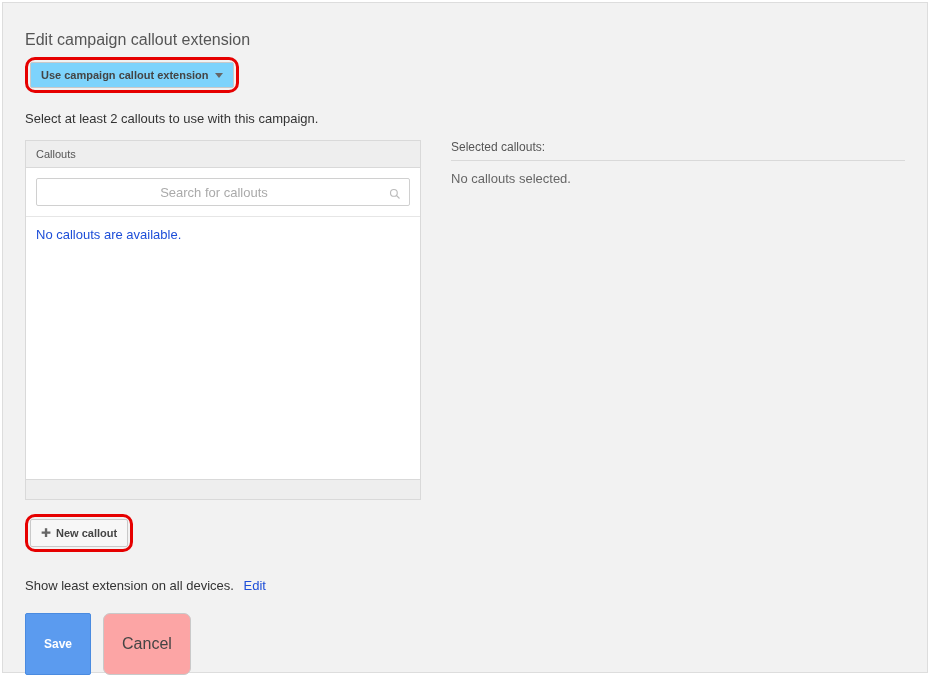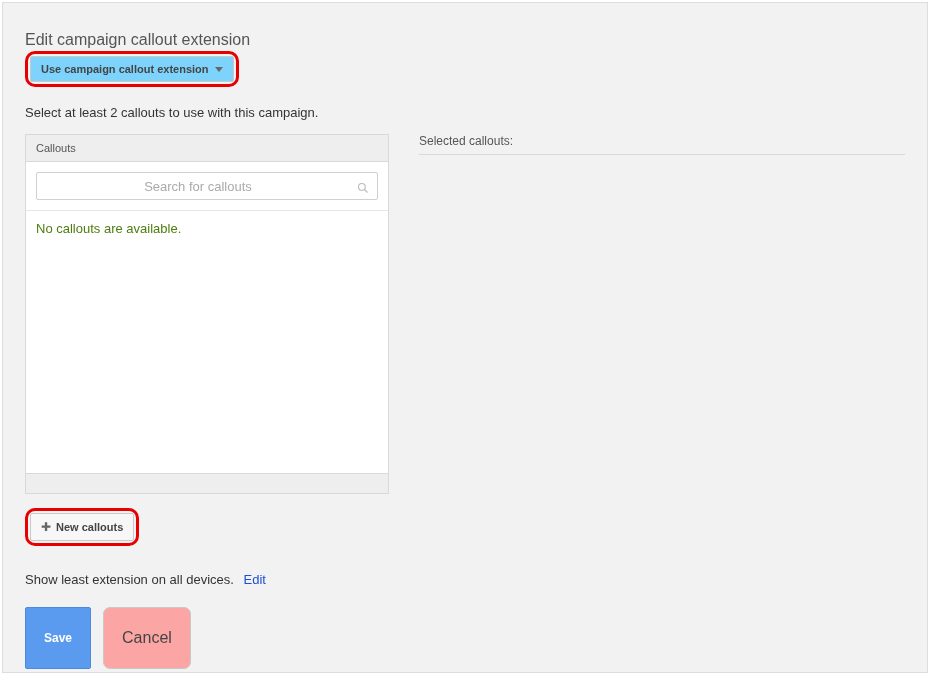--- a/index.html
+++ b/index.html
@@ -18,21 +18,21 @@
       height: 671px;
       margin: 2px;
       background: #f2f2f2;
       border: 1px solid #ddd;
       padding: 28px 22px 22px 22px;
     }
     .page-title {
       font-size: 16px;
       color: #555;
       font-weight: normal;
-      margin-bottom: 2px;
+      margin-bottom: 8px;
     }
     .highlight-wrap {
       display: inline-block;
       border: 3px solid #e60000;
       border-radius: 10px;
       padding: 2px;
     }
     .dropdown-btn {
       display: inline-flex;
       align-items: center;
@@ -57,21 +57,21 @@
       margin-top: 18px;
       font-size: 13px;
       color: #333;
     }
     .two-col {
       display: flex;
       margin-top: 14px;
       gap: 30px;
     }
     .left-col {
-      width: 364px;
+      width: 396px;
     }
     .callouts-panel {
       border: 1px solid #d9d9d9;
       background: #fff;
       height: 360px;
       display: flex;
       flex-direction: column;
     }
     .panel-header {
       background: #eeeeee;
@@ -111,21 +111,21 @@
       transform: translateY(-50%);
       width: 12px;
       height: 12px;
     }
     .panel-body {
       flex: 1;
       padding: 10px;
     }
     .empty-text {
       font-size: 13px;
-      color: #4d7c0f;
+      color: #1d4ed8;
     }
     .panel-footer {
       background: #eeeeee;
       border-top: 1px solid #d9d9d9;
       height: 20px;
     }
     .right-col {
       flex: 1;
     }
     .selected-header {
@@ -232,28 +232,29 @@
         <div class="panel-body">
           <div class="empty-text">No callouts are available.</div>
         </div>
         <div class="panel-footer"></div>
       </div>
 
       <div class="new-callout-row">
         <div class="highlight-wrap">
           <div class="btn-secondary">
             <span class="plus-icon">✚</span>
-            <span>New callouts</span>
+            <span>New callout</span>
           </div>
         </div>
       </div>
     </div>
 
     <div class="right-col">
       <div class="selected-header">Selected callouts:</div>
+      <div class="selected-empty">No callouts selected.</div>
     </div>
   </div>
 
   <div class="device-row">
     <span>Show least extension on</span>
     <span class="bold">all devices.</span>
     <span class="link">Edit</span>
   </div>
 
   <div class="action-row">

